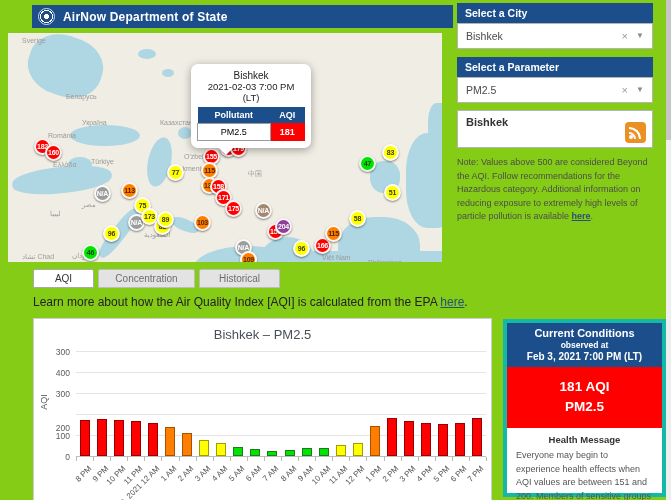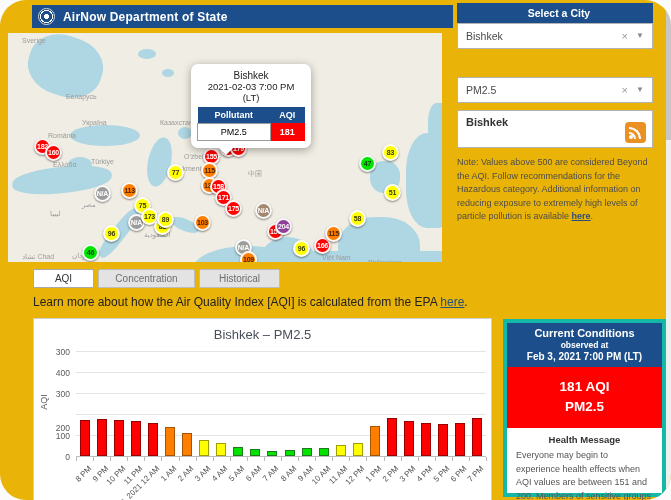--- a/index.html
+++ b/index.html
@@ -1,18 +1,18 @@
 <!DOCTYPE html>
 <html><head>
 <meta charset="utf-8">
 <style>
   * { margin:0; padding:0; box-sizing:border-box; }
   html,body { background:#fbfbfb; }
   body { font-family:"Liberation Sans", sans-serif; }
-  .page { position:relative; width:671px; height:500px; background:#eab308; overflow:hidden;border-radius:26px; }
+  .page { position:relative; width:671px; height:500px; background:#84cc16; overflow:hidden; }
 
   
   .header-bar { position:absolute; left:32px; top:5px; width:421px; height:23px;
     background:#1b4e8a; display:flex; align-items:center; padding-left:6px; }
   .seal { width:17px; height:17px; border-radius:50%; flex:0 0 auto;
     background:radial-gradient(circle at 50% 50%, #ffffff 0 2.5px, #1b4e8a 2.5px 5.5px, #ffffff 5.5px 6.5px, #16406f 6.5px 9px);
     border:1px solid #cfdcec; }
   .header-title { color:#ffffff; font-size:12px; font-weight:bold; margin-left:8px; letter-spacing:.2px; }
 
   
@@ -200,27 +200,28 @@
         <th>AQI</th>
       </tr>
       <tr>
         <td>PM2.5</td>
         <td class="aqi-red">181</td>
       </tr>
     </tbody>
       </table>
   </div>
 
-  <div class="side-head" style="top:3px;text-align:center;">Select a City</div>
+  <div class="side-head" style="top:3px;">Select a City</div>
   <div class="side-select" style="top:23px;">
     <span>Bishkek</span>
     <span class="sel-x">×</span>
     <span class="sel-caret">▼</span>
   </div>
 
+  <div class="side-head" style="top:57px;">Select a Parameter</div>
   <div class="side-select" style="top:77px;">
     <span>PM2.5</span>
     <span class="sel-x">×</span>
     <span class="sel-caret">▼</span>
   </div>
 
   <div class="rss-box">
     <div class="rss-title">Bishkek</div>
     <div class="rss-icon">
       <span class="a2"></span>

